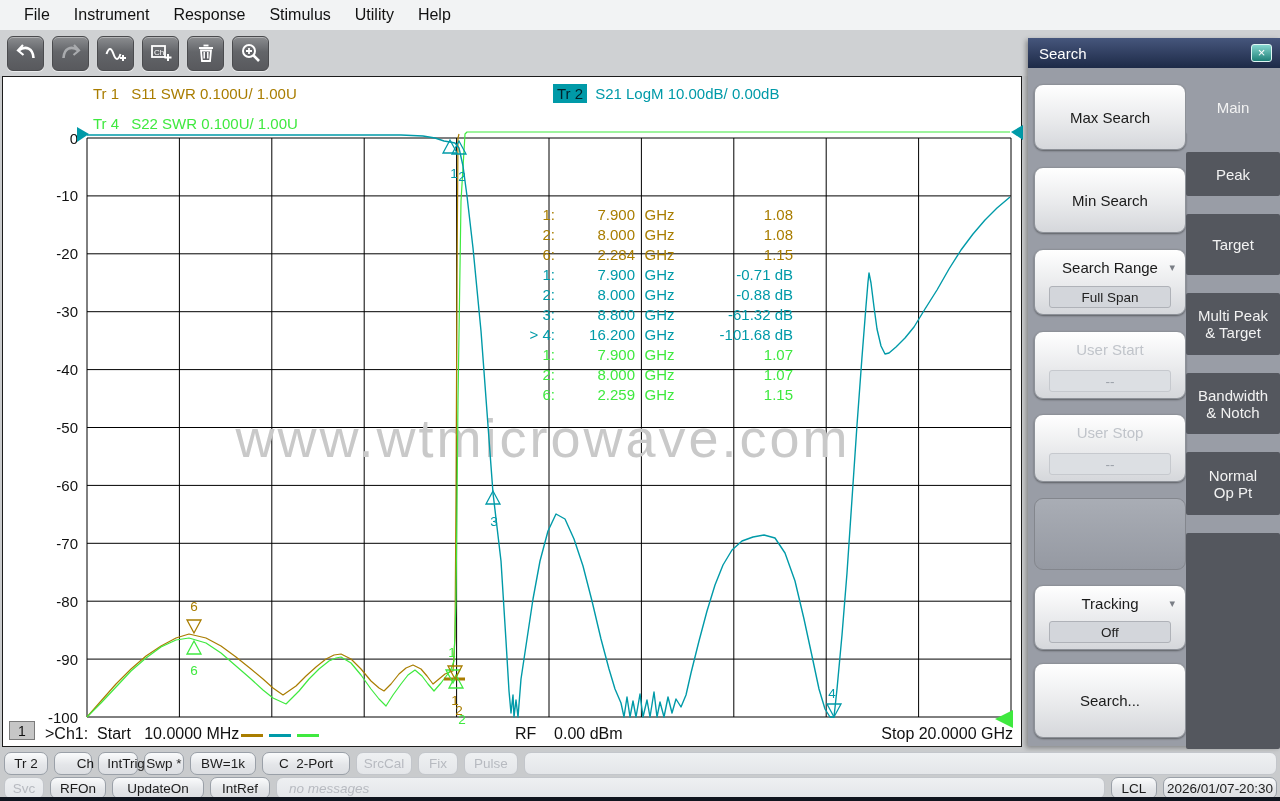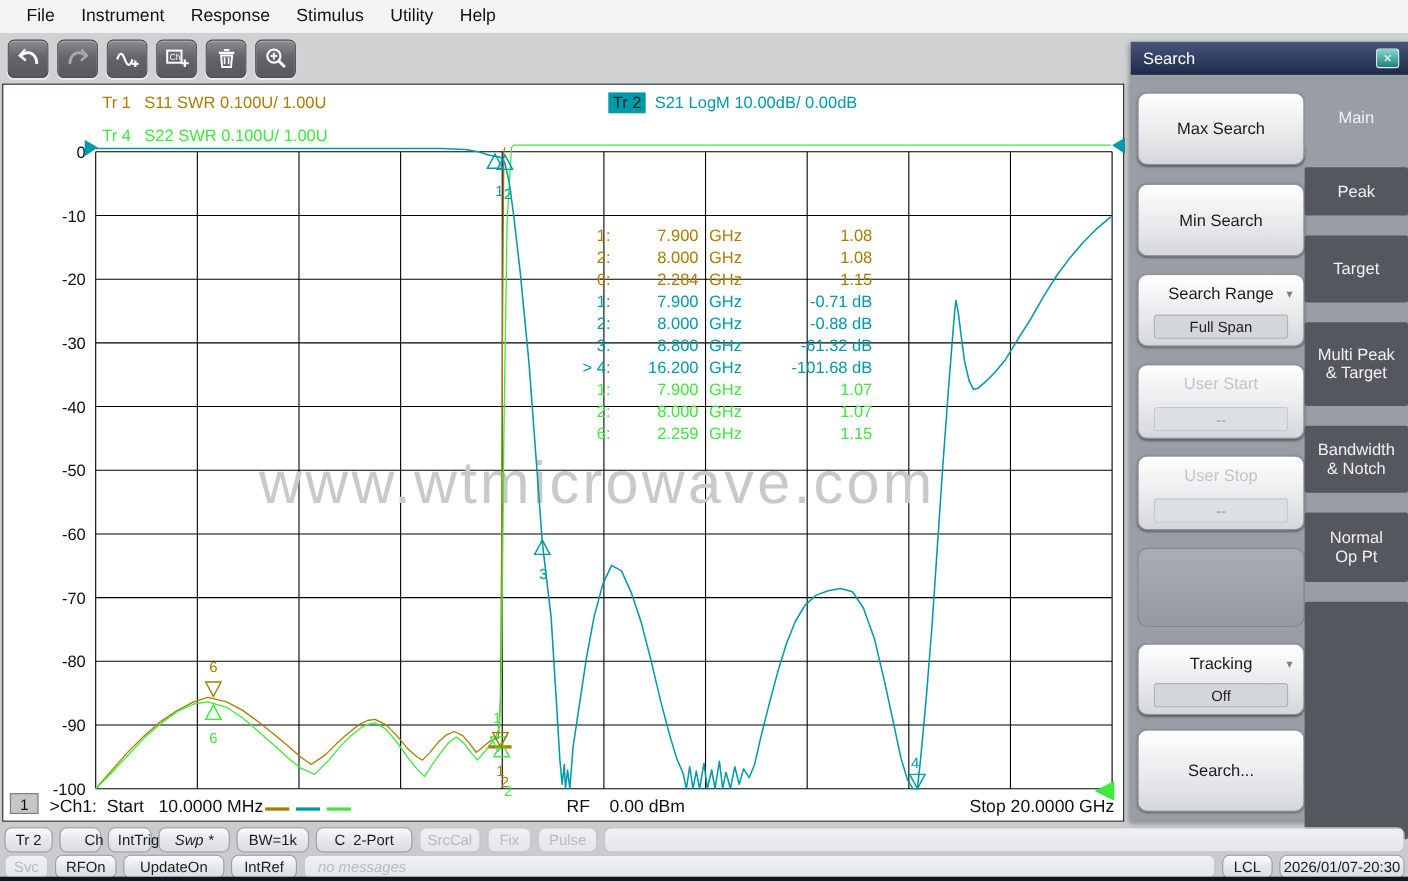--- a/index.html
+++ b/index.html
@@ -281,36 +281,36 @@
           <span class="cb-label">Tracking</span>
           <span class="caret">▾</span>
           <div class="inset">Off</div>
         </div>
         <div class="side-btn" style="top:595px;height:75px;">Search...</div>
       </div>
       <div class="tabs">
         <div class="tab active" style="height:54px;">Main</div>
         <div class="tab" style="height:44px;">Peak</div>
         <div class="tab" style="height:61px;">Target</div>
-        <div class="tab" style="height:76px;">Multi Peak
+        <div class="tab" style="height:62px;">Multi Peak
 &amp; Target</div>
         <div class="tab" style="height:61px;">Bandwidth
 &amp; Notch</div>
         <div class="tab" style="height:63px;">Normal
 Op Pt</div>
         <div class="tab-filler"></div>
       </div>
     </div>
   </div>
 
   <div class="statusrow r1">
     <div class="sbtn" style="width:44px;">Tr 2</div>
     <div class="sbtn" style="width:28px;padding-left:36px;">Ch 1</div>
     <div class="sbtn" style="width:40px;padding-left:16px;">IntTrig</div>
-    <div class="sbtn" style="width:65px;font-style:italic;">Swp *</div>
+    <div class="sbtn" style="width:40px;">Swp *</div>
     <div class="sbtn" style="width:66px;">BW=1k</div>
     <div class="sbtn" style="width:88px;">C  2-Port</div>
     <div class="sbtn off" style="width:56px;">SrcCal</div>
     <div class="sbtn off" style="width:40px;">Fix</div>
     <div class="sbtn off" style="width:54px;">Pulse</div>
     <div class="sbtn off grow"></div>
   </div>
   <div class="statusrow r2">
     <div class="sbtn off" style="width:40px;">Svc</div>
     <div class="sbtn" style="width:56px;">RFOn</div>

